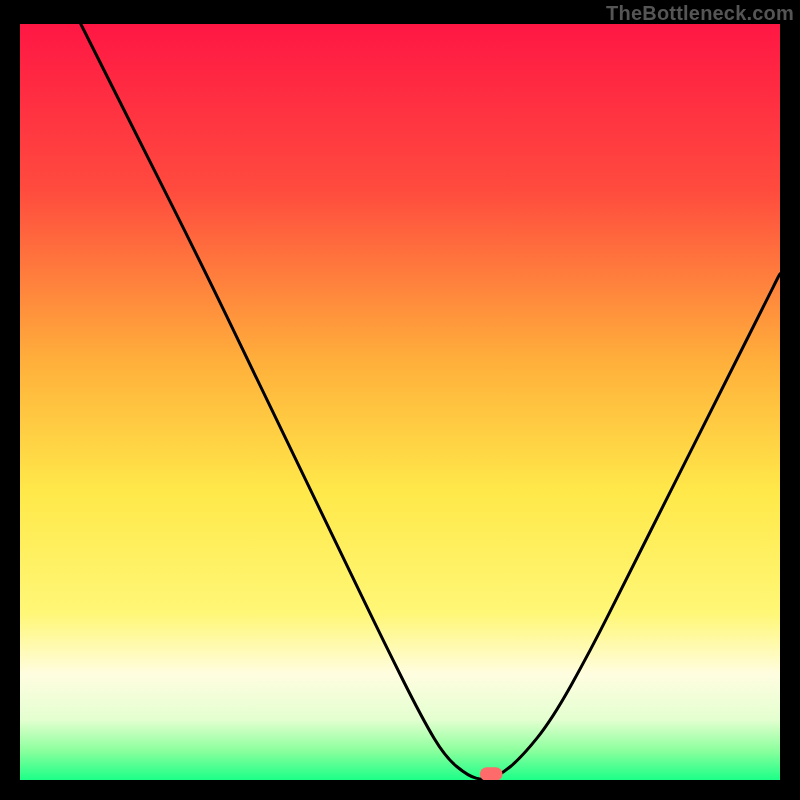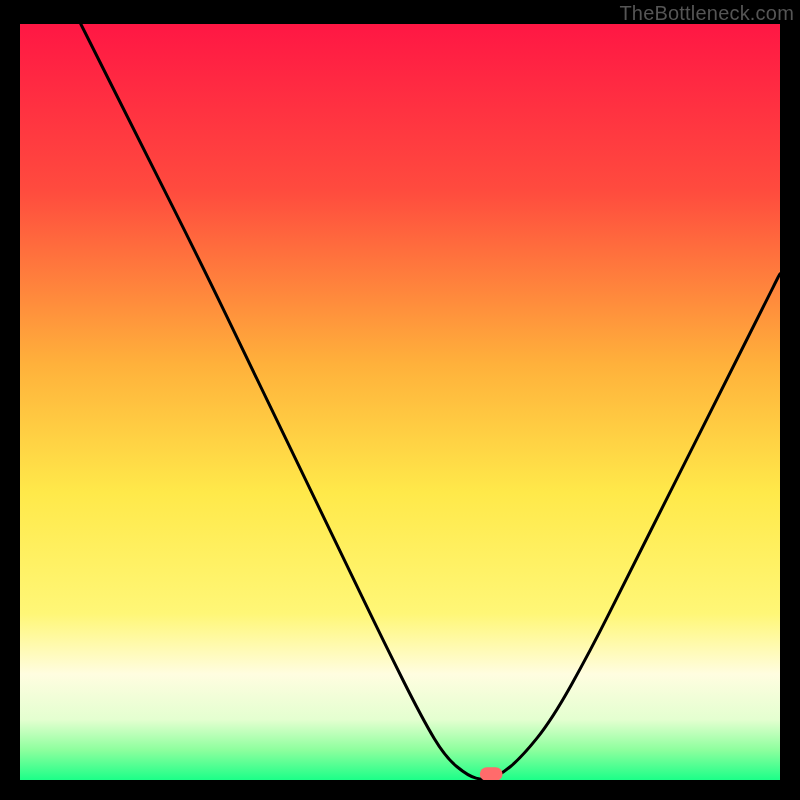--- a/index.html
+++ b/index.html
@@ -15,21 +15,21 @@
     width: 800px;
     height: 800px;
     background: #000;
   }
   .watermark {
     position: absolute;
     top: 2px;
     right: 6px;
     color: #555;
     font-size: 20px;
-    font-weight: 400;
+    font-weight: 700;
     letter-spacing: 0.2px;
     z-index: 3;
   }
   .plot-area {
     position: absolute;
     left: 20px;
     top: 24px;
     width: 760px;
     height: 756px;
     overflow: hidden;

